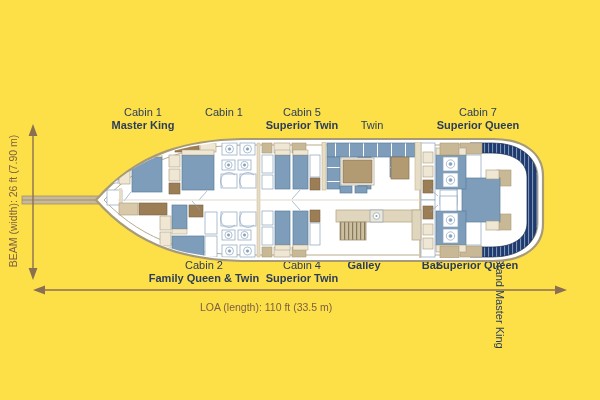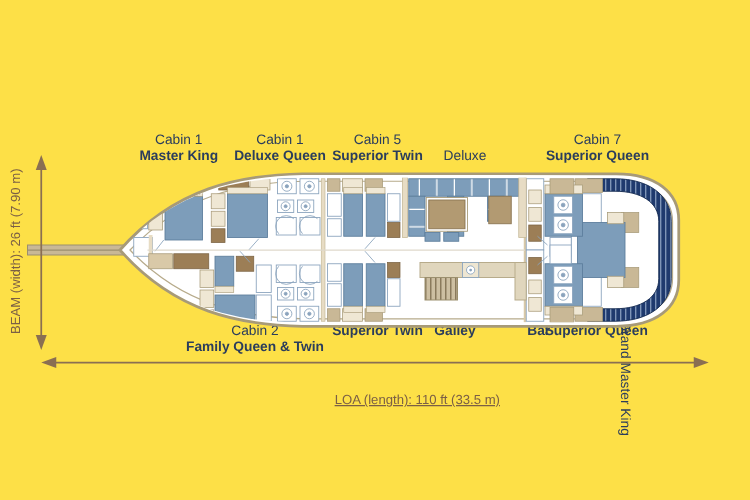--- a/index.html
+++ b/index.html
@@ -48,58 +48,58 @@
 <body>
 
 <div id="stage">
 
   <div class="lbl" style="left:103px;top:106px;width:80px;">
     <span class="l1">Cabin 1</span>
     <span class="l2">Master King</span>
   </div>
   <div class="lbl" style="left:181px;top:106px;width:86px;">
     <span class="l1">Cabin 1</span>
-    <span class="l2">Deluxe Queen</span>
   </div>
   <div class="lbl" style="left:259px;top:106px;width:86px;">
     <span class="l1">Cabin 5</span>
     <span class="l2">Superior Twin</span>
   </div>
   <div class="lbl" style="left:344px;top:119px;width:56px;">
-    <span class="l1">Deluxe</span>
+    <span class="l1">Twin</span>
   </div>
   <div class="lbl" style="left:430px;top:106px;width:96px;">
     <span class="l1">Cabin 7</span>
     <span class="l2">Superior Queen</span>
   </div>
 
   <div class="lbl" style="left:142px;top:259px;width:124px;">
     <span class="l1">Cabin 2</span>
     <span class="l2">Family Queen &amp; Twin</span>
   </div>
   <div class="lbl" style="left:259px;top:259px;width:86px;">
+    <span class="l1">Cabin 4</span>
     <span class="l2">Superior Twin</span>
   </div>
   <div class="lbl" style="left:338px;top:259px;width:52px;font-weight:bold;">
     <span class="l1">Galley</span>
   </div>
   <div class="lbl" style="left:411px;top:259px;width:40px;font-weight:bold;">
     <span class="l1">Bar</span>
   </div>
   <div class="lbl" style="left:429px;top:259px;width:96px;">
     <span class="l2">Superior Queen</span>
   </div>
 
   <div class="vert-lbl" style="left:506px;top:202px;width:160px;transform:rotate(90deg);transform-origin:0 0;">
     <span class="l1">Cabin 8</span>
     <span class="l2">Grand Master King</span>
   </div>
 
   <div class="dim-lbl" style="left:-72px;top:195px;width:170px;text-align:center;transform:rotate(-90deg);transform-origin:center center;">BEAM (width): 26 ft (7.90 m)</div>
-  <div class="dim-lbl" style="left:200px;top:314px;width:200px;text-align:right;text-decoration:underline;">LOA (length): 110 ft (33.5 m)</div>
+  <div class="dim-lbl" style="left:200px;top:301px;width:200px;text-align:left;">LOA (length): 110 ft (33.5 m)</div>
 
   <svg id="plan" viewBox="0 0 600 400">
     <defs>
 
       <pattern id="navyHatch" width="4" height="4" patternUnits="userSpaceOnUse" patternTransform="rotate(0)">
         <rect width="4" height="4" fill="#1f3a6e"></rect>
         <rect x="0" y="0" width="1.1" height="4" fill="#9fb3cf" opacity="0.75"></rect>
       </pattern>
       <pattern id="navyHatchV" width="4" height="4" patternUnits="userSpaceOnUse">
         <rect width="4" height="4" fill="#1f3a6e"></rect>

